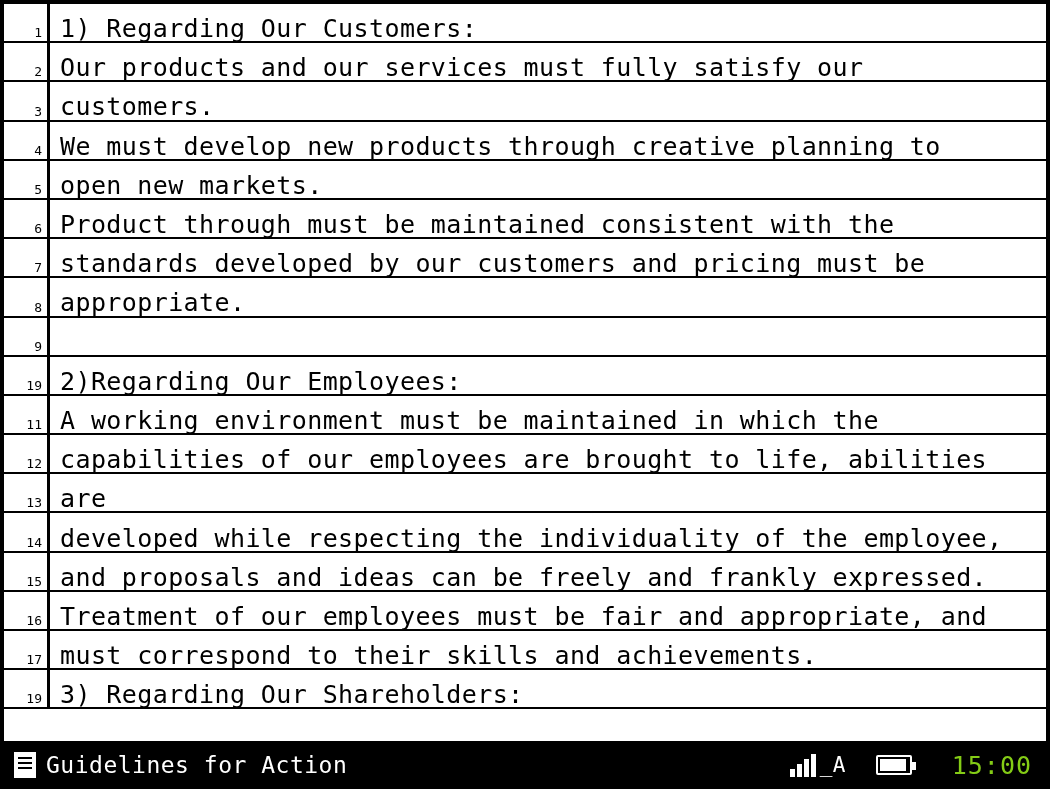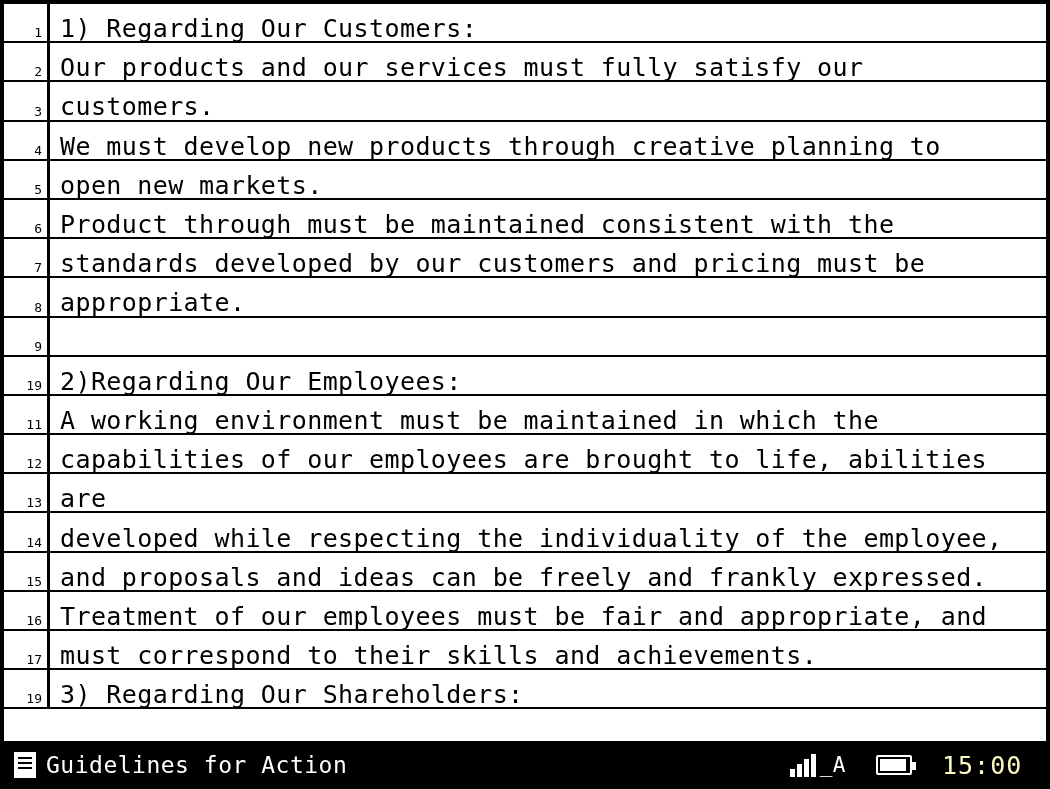--- a/index.html
+++ b/index.html
@@ -162,25 +162,25 @@
   .battery .fill {
     position: absolute;
     left: 2px;
     top: 2px;
     bottom: 2px;
     width: 26px;
     background: #fff;
   }
   .clock {
     font-size: 25px;
-    color: #fef9c3;
+    color: #84cc16;
     letter-spacing: 1px;
     font-family: "DejaVu Sans Mono", monospace;
     min-width: 90px;
-    text-align: left;
+    text-align: right;
   }
 </style>
 </head>
 <body>
 
 <div class="device">
 
   <div class="screen">
     <div class="doc">
 

